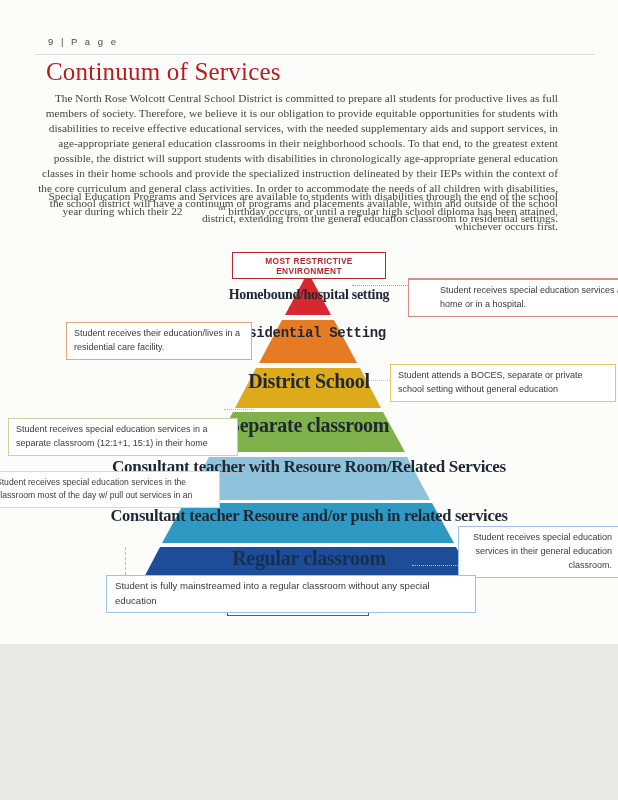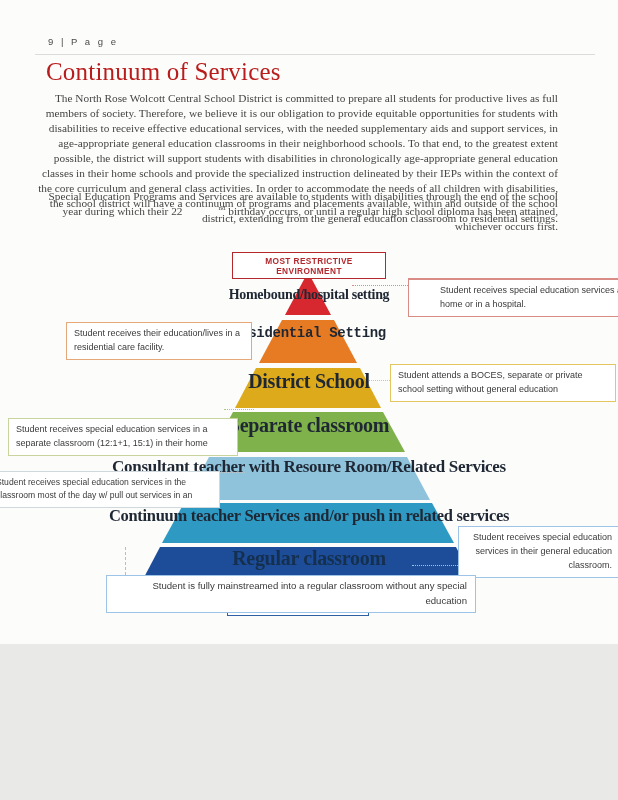--- a/index.html
+++ b/index.html
@@ -63,21 +63,21 @@
     position:absolute;background:#fff;border:1px solid #ccc;
     font-family:"Liberation Sans", sans-serif;font-size:9px;line-height:1.55;
     color:#3a3a3a;padding:4px 7px;z-index:4;
   }
   .co-homebound{left:408px;top:278px;width:192px;border-top-width:2px;}
   .co-residential{left:30px;top:322px;width:170px;}
   .co-separate-school{left:390px;top:364px;width:210px;}
   .co-separate-classroom{left:8px;top:402px;width:214px;margin-top:16px;}
   .co-resource{left:-12px;top:471px;width:216px;font-size:8.6px;}
   .co-general-ed{left:458px;top:526px;width:146px;text-align:right;}
-  .co-mainstreamed{left:106px;top:575px;width:352px;font-size:9.6px;padding:3px 8px;z-index:5;text-align:right;}
+  .co-mainstreamed{left:106px;top:575px;width:352px;font-size:9.6px;padding:3px 8px;z-index:5;}
 
   
   .conn{position:absolute;z-index:2;}
   .conn-h{border-top:1.5px dotted;}
   .conn-v{border-left:1.5px dashed;}
   .conn-homebound{left:352px;top:285px;width:56px;border-color:#d98b86;}
   .conn-residential{left:202px;top:340px;width:46px;border-color:#e5a878;}
   .conn-separate-school{left:356px;top:380px;width:36px;border-color:#e3c65f;}
   .conn-separate-classroom{left:224px;top:409px;width:30px;border-color:#a8c87a;}
   .conn-resource{left:205px;top:472px;width:40px;border-color:#b8c4ca;}
@@ -122,21 +122,21 @@
     <div class="band band-5" style="background-color: rgb(143, 195, 220);"></div>
     <div class="band band-6" style="background-color: rgb(46, 154, 196);"></div>
     <div class="band band-7" style="background-color: rgb(29, 77, 153);"></div>
   </div>
 
   <div class="lvl-label lvl-1">Homebound/hospital setting</div>
   <div class="lvl-label lvl-2">Residential Setting</div>
   <div class="lvl-label lvl-3">District School</div>
   <div class="lvl-label lvl-4">Separate classroom</div>
   <div class="lvl-label lvl-5">Consultant teacher with Resoure Room/Related Services</div>
-  <div class="lvl-label lvl-6">Continuum teacher Services and/or push in related services</div>
+  <div class="lvl-label lvl-6">Consultant teacher Resoure and/or push in related services</div>
   <div class="lvl-label lvl-7">Regular classroom</div>
 
   <div class="env-banner banner-most" style="color: rgb(179, 40, 45);">MOST RESTRICTIVE ENVIRONMENT</div>
   <div class="env-banner banner-least" style="color: rgb(46, 95, 163);">LEAST RESTRICTIVE ENVIRONMENT</div>
 
   <div class="conn conn-h conn-homebound"></div>
   <div class="conn conn-h conn-residential"></div>
   <div class="conn conn-h conn-separate-school"></div>
   <div class="conn conn-h conn-separate-classroom"></div>
   <div class="conn conn-h conn-resource"></div>

